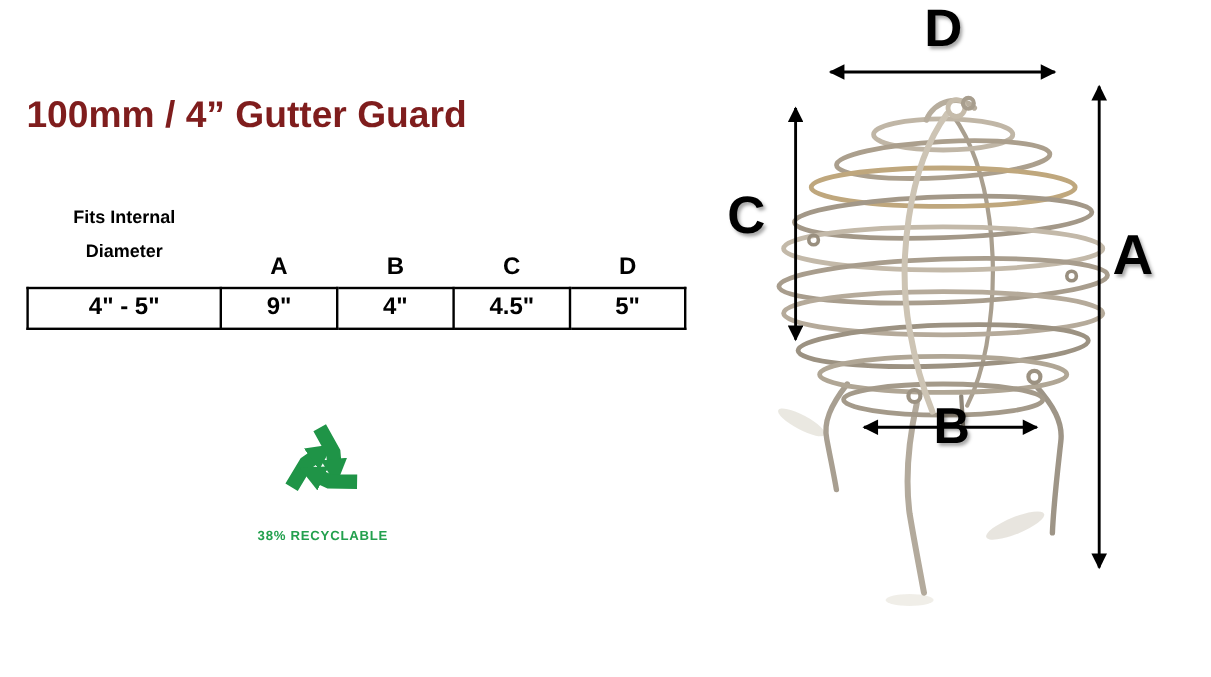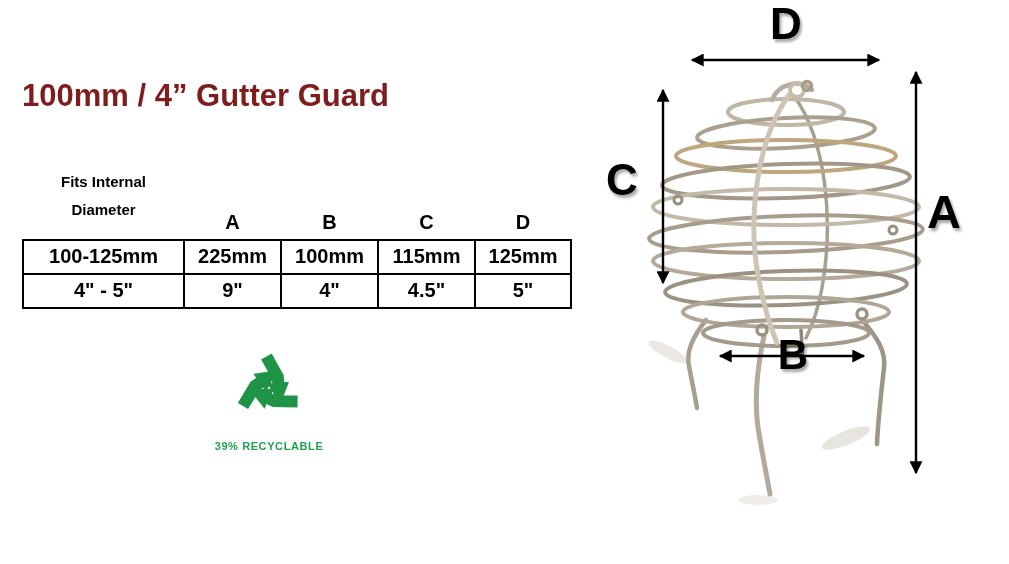--- a/index.html
+++ b/index.html
@@ -120,27 +120,20 @@
             <div>Diameter</div>
           </th>
           <th>A</th>
           <th>B</th>
           <th>C</th>
           <th>D</th>
         </tr>
       </thead>
       <tbody>
         <tr>
-          <td>100-125mm</td>
-          <td>225mm</td>
-          <td>100mm</td>
-          <td>115mm</td>
-          <td>125mm</td>
-        </tr>
-        <tr>
           <td>4" - 5"</td>
           <td>9"</td>
           <td>4"</td>
           <td>4.5"</td>
           <td>5"</td>
         </tr>
       </tbody>
     </table>
   </div>
 
@@ -156,21 +149,21 @@
           <path d="M -26 18 L -14 -2 L -4 -9" fill="none" stroke-width="12" marker-end="url(#recArrow)" stroke="#1f9447"></path>
         </g>
         <g transform="rotate(120)">
           <path d="M -26 18 L -14 -2 L -4 -9" fill="none" stroke-width="12" marker-end="url(#recArrow)" stroke="#1f9447"></path>
         </g>
         <g transform="rotate(240)">
           <path d="M -26 18 L -14 -2 L -4 -9" fill="none" stroke-width="12" marker-end="url(#recArrow)" stroke="#1f9447"></path>
         </g>
       </g>
     </svg>
-    <div class="recycle-label">39% RECYCLABLE</div>
+    <div class="recycle-label">38% RECYCLABLE</div>
   </div>
 
   <svg class="diagram-svg" viewBox="0 0 1009 564">
     <defs>
       <marker id="dimArrow" viewBox="0 0 10 10" refX="9" refY="5" markerUnits="userSpaceOnUse" markerWidth="15" markerHeight="13" orient="auto-start-reverse">
         <path d="M0,0 L10,5 L0,10 z" fill="#000"></path>
       </marker>
     </defs>
 
     <g>

